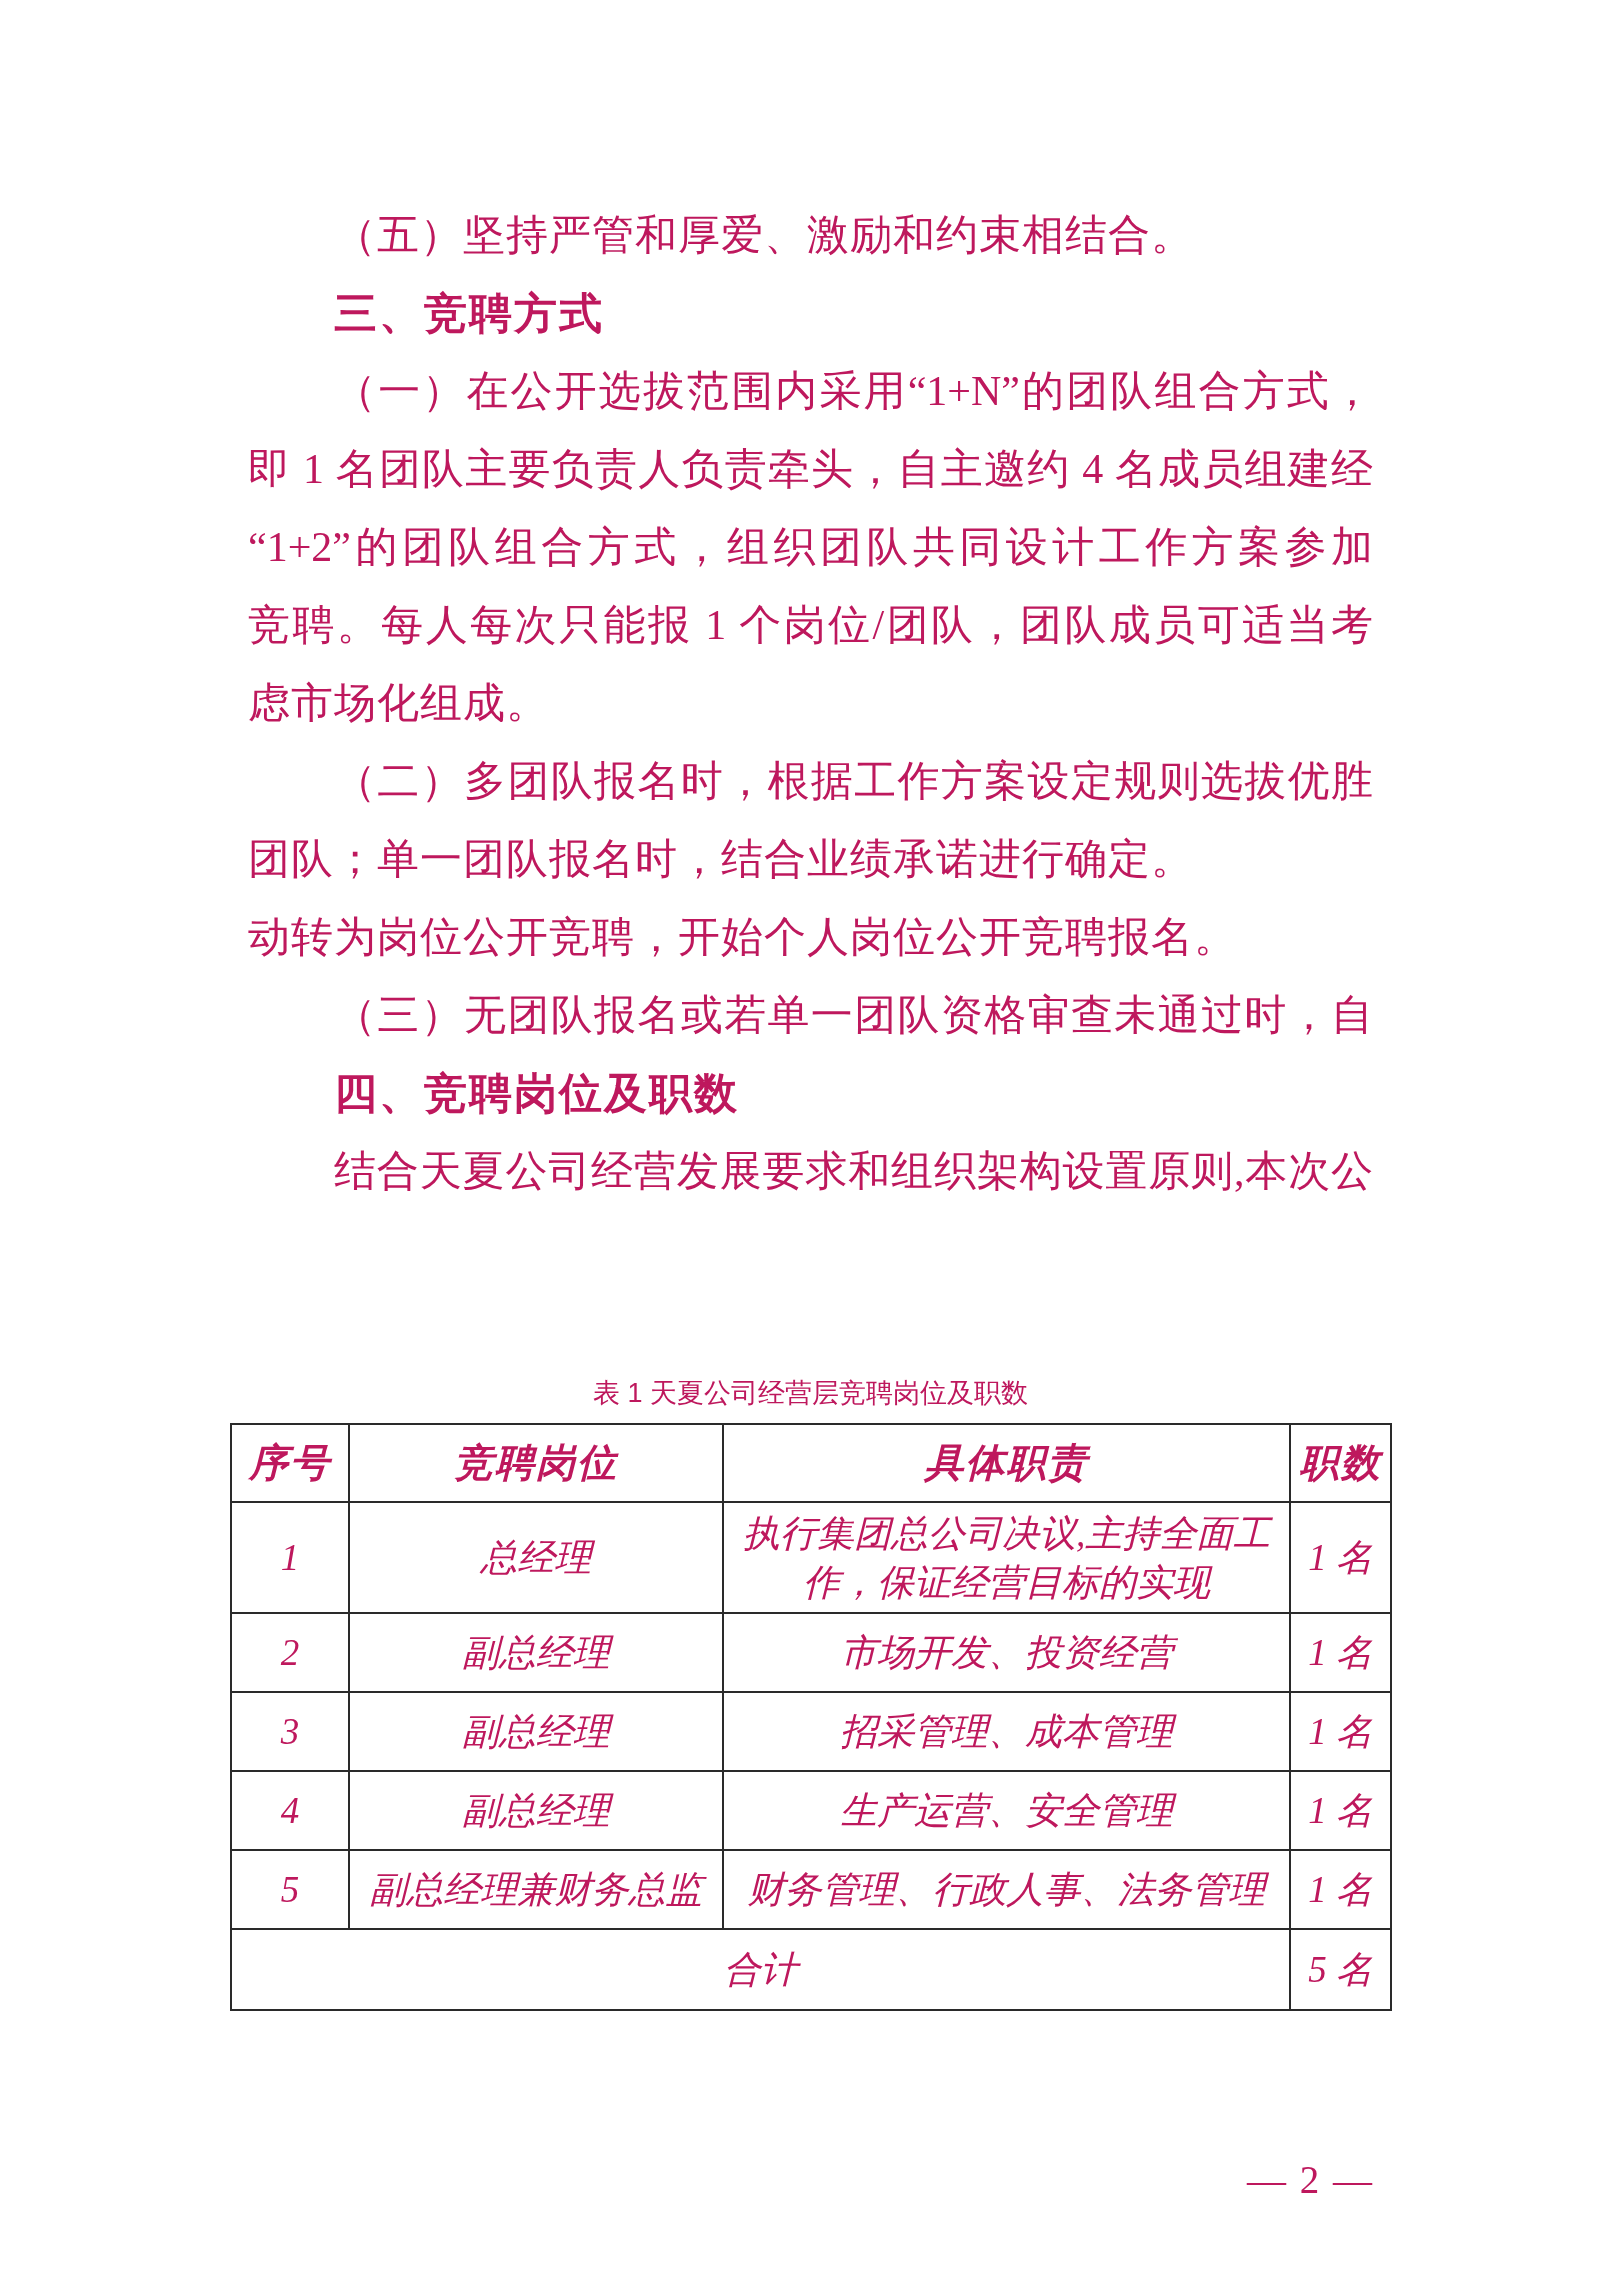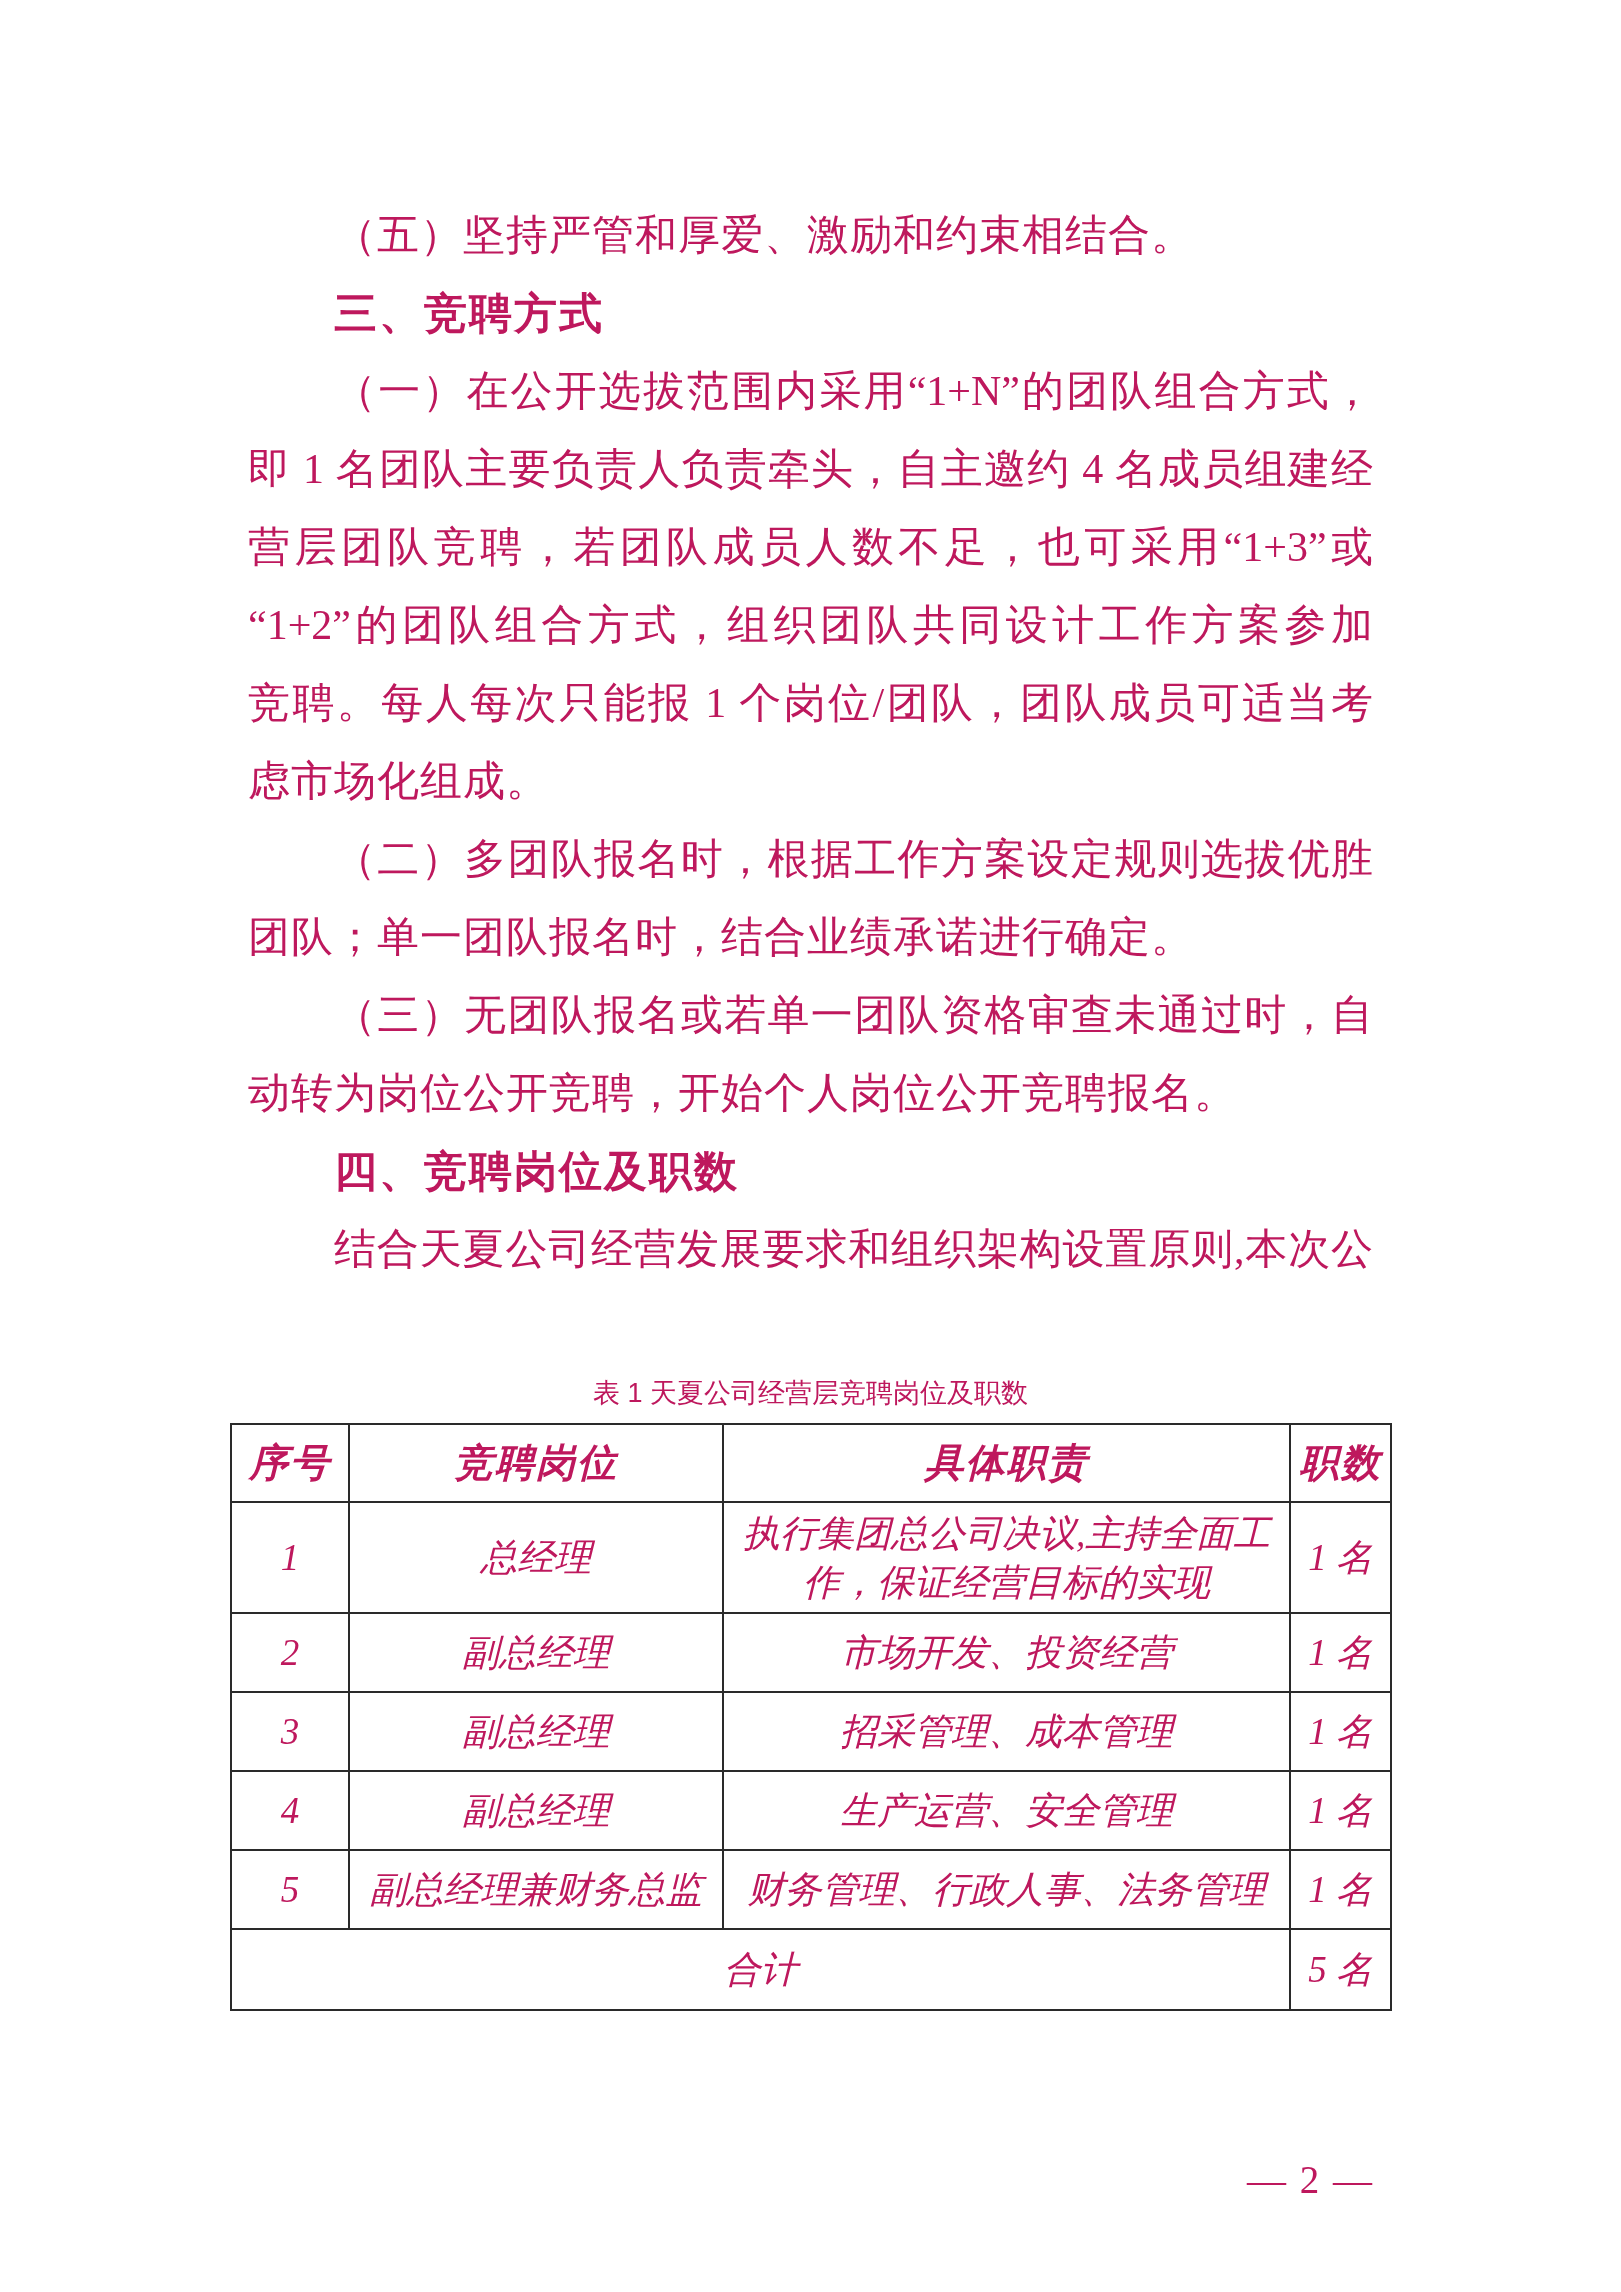--- a/index.html
+++ b/index.html
@@ -89,28 +89,27 @@
 </head>
 <body>
 
 <div class="page">
 
   <div class="text-block">
     <div class="line indent">（五）坚持严管和厚爱、激励和约束相结合。</div>
     <div class="line indent heading">三、竞聘方式</div>
     <div class="line indent fill">（一）在公开选拔范围内采用“1+N”的团队组合方式，</div>
     <div class="line fill">即 1 名团队主要负责人负责牵头，自主邀约 4 名成员组建经</div>
-    <div class="line fill">营层团队竞聘，若团队成员人数不足，也可采用“1+3”或</div>
     <div class="line fill">“1+2”的团队组合方式，组织团队共同设计工作方案参加</div>
     <div class="line fill">竞聘。每人每次只能报 1 个岗位/团队，团队成员可适当考</div>
     <div class="line">虑市场化组成。</div>
     <div class="line indent fill">（二）多团队报名时，根据工作方案设定规则选拔优胜</div>
     <div class="line">团队；单一团队报名时，结合业绩承诺进行确定。</div>
+    <div class="line">动转为岗位公开竞聘，开始个人岗位公开竞聘报名。</div>
     <div class="line indent fill">（三）无团队报名或若单一团队资格审查未通过时，自</div>
-    <div class="line">动转为岗位公开竞聘，开始个人岗位公开竞聘报名。</div>
     <div class="line indent heading">四、竞聘岗位及职数</div>
     <div class="line indent fill">结合天夏公司经营发展要求和组织架构设置原则,本次公</div>
   </div>
 
   <div class="table-caption">表 1  天夏公司经营层竞聘岗位及职数</div>
 
   <table class="pos-table">
     <colgroup>
       <col style="width:118px">
       <col style="width:374px">

